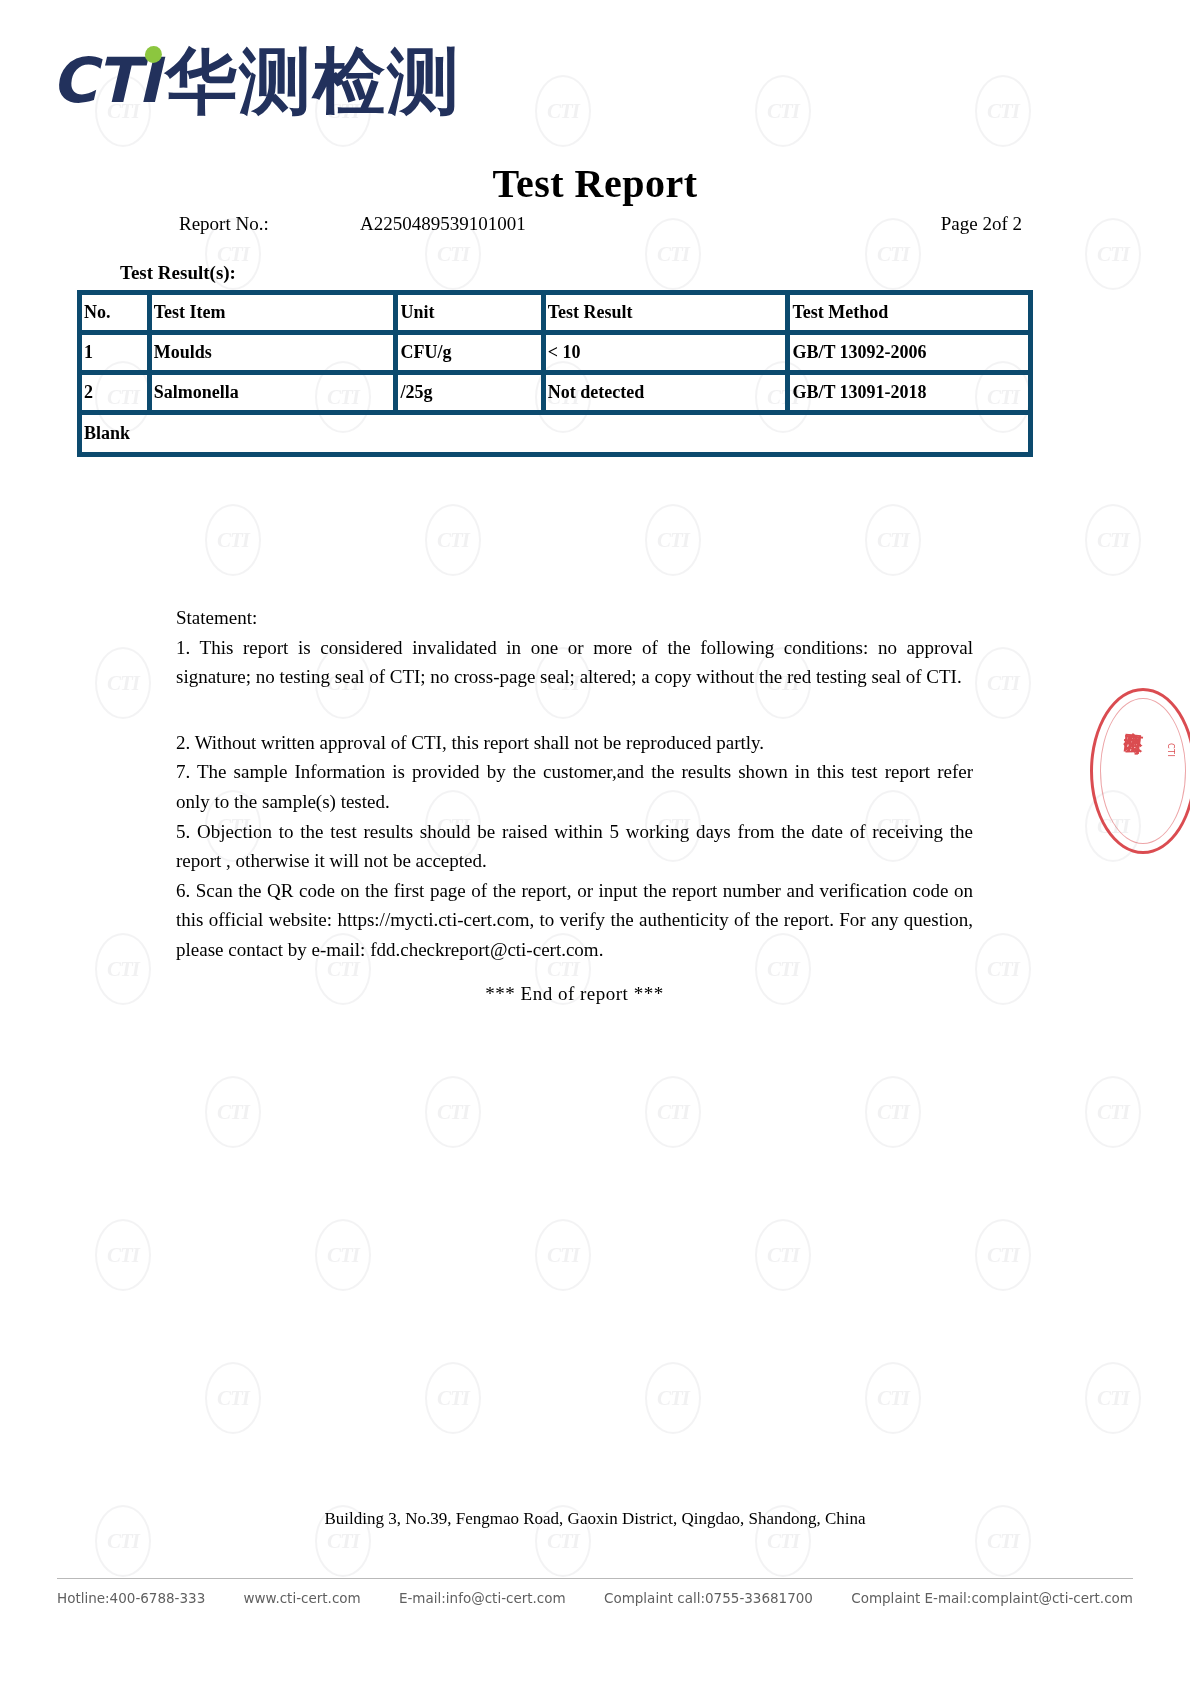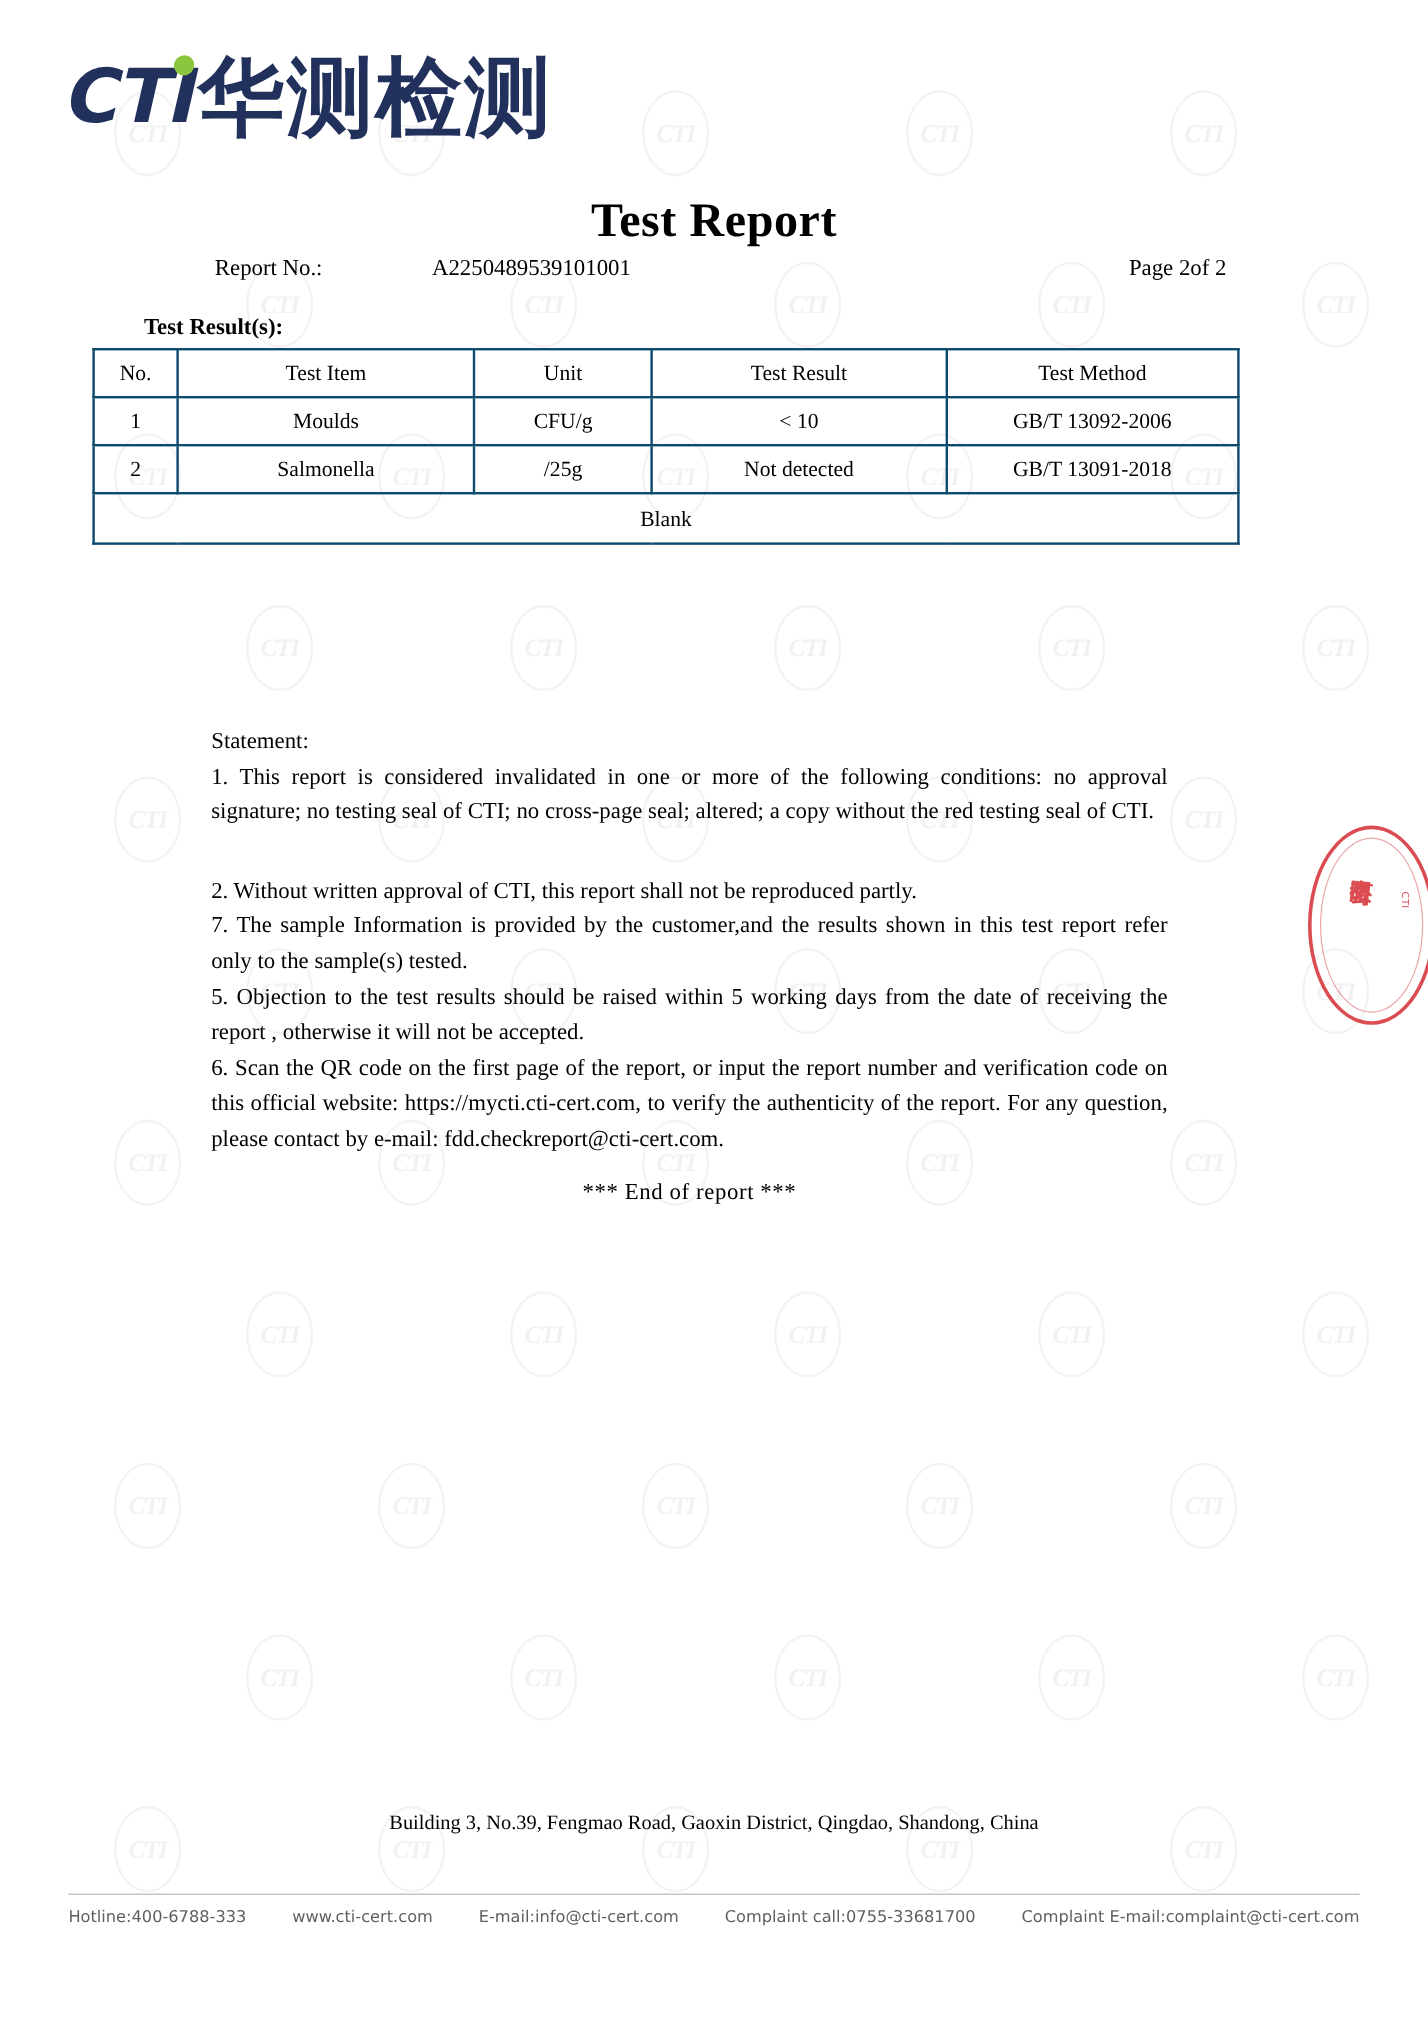--- a/index.html
+++ b/index.html
@@ -119,23 +119,23 @@
   #results-table {
     position: absolute;
     top: 290px;
     left: 77px;
     width: 956px;
     border-collapse: collapse;
     font-size: 18px;
     background: transparent;
   }
   #results-table td, #results-table th {
-    border: 2px solid #0c4a6e;
-    text-align: center;
-    font-weight: normal;
+    border: 5px solid #0c4a6e;
+    text-align: left;
+    font-weight: bold;
     height: 40px;
     padding: 4px 2px;
     background: transparent;
   }
   #results-table .c-no     { width: 70px; }
   #results-table .c-item   { width: 248px; margin-left: 44px; }
   #results-table .c-unit   { width: 148px; }
   #results-table .c-result { width: 246px; }
   #results-table .c-method { width: 244px; }
   #results-table tr.blank-row td { height: 42px; }

